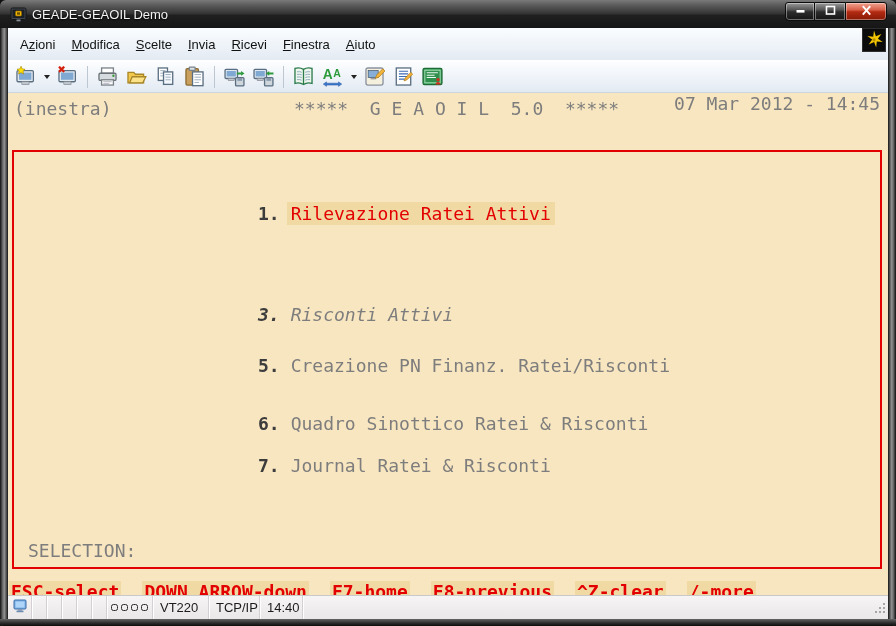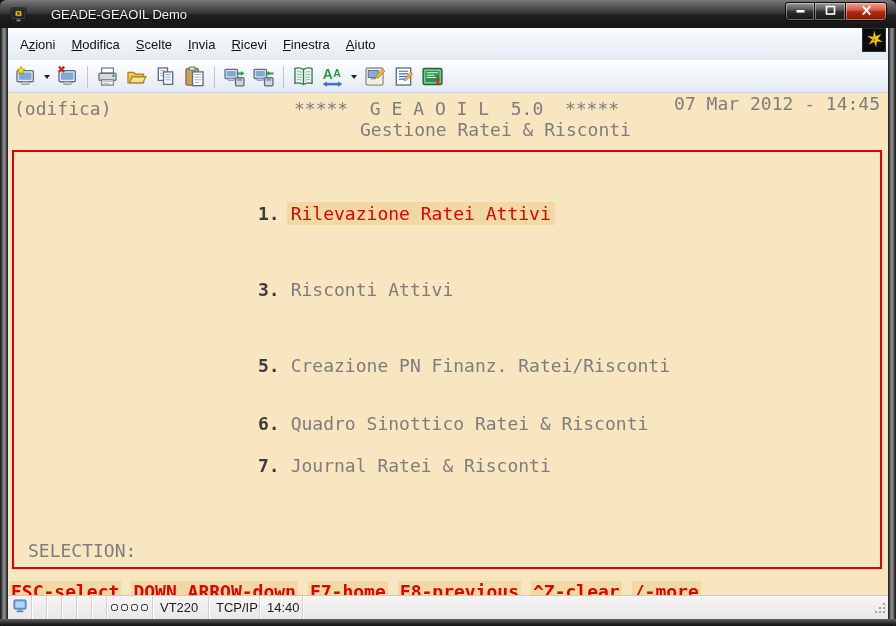--- a/index.html
+++ b/index.html
@@ -5,21 +5,21 @@
   * { margin:0; padding:0; box-sizing:border-box; }
   html,body { width:896px; height:626px; background:#101010; }
   body { font-family:"Liberation Sans", sans-serif; }
 
   .window { position:relative; width:896px; height:626px; background:#151515;
             border-radius:6px 6px 3px 3px; overflow:hidden; }
 
   
   .titlebar { position:relative; height:28px; width:100%;
     background:linear-gradient(180deg,#7a7a7a 0%,#565656 22%,#353535 48%,#1f1f1f 55%,#161616 100%);
-    display:flex; align-items:center; gap:24px; padding-left:10px;
+    display:flex; align-items:center; gap:5px; padding-left:10px;
     color:#f2f2f2; font-size:13px; text-shadow:0 1px 2px #000; }
   .app-icon { width:17px; height:17px; display:inline-flex; }
   .win-controls { position:absolute; top:2px; right:9px; display:flex; }
   .wbtn { width:30px; height:19px; display:flex; align-items:center; justify-content:center;
     background:linear-gradient(#9a9a9a,#555 40%,#2c2c2c 52%,#151515);
     border:1px solid #0c0c0c; box-shadow:inset 0 0 0 1px rgba(255,255,255,.38); }
   .wbtn.min { border-radius:3px 0 0 4px; }
   .wbtn.max { border-left:none; border-right:none; }
   .wbtn.close { width:42px; border-radius:0 3px 4px 0;
     background:linear-gradient(#f0a28e,#d9604a 40%,#b32a12 52%,#871a05); }
@@ -65,21 +65,21 @@
 
   .tbox { position:absolute; left:4px; top:57px; width:870px; height:419px;
     border:2px solid var(--border_red,#e30000); }
   .titem { position:absolute; left:244px; white-space:pre; height:21px; }
   .titem .num { color:var(--text_dark,#3c3c3c); font-weight:bold; }
   .titem .lbl { color:var(--text_gray,#7d7d7d); margin-left:11px; }
   .titem.sel .lbl { color:var(--accent_red,#e30000);
     background:var(--highlight_bg,#f1d9a3); padding:1px 4px; margin-left:7px;text-align:right; }
   .selection-row { position:absolute; left:14px; top:388px; white-space:pre; }
 
-  .hints { position:absolute; left:1px; top:488px; display:flex; gap:10px;
+  .hints { position:absolute; left:1px; top:488px; display:flex; gap:21px;
     font-weight:bold; color:var(--accent_red,#e30000); white-space:pre; }
   .hint { background:var(--highlight_bg,#f1d9a3); padding:0 2px; }
 
   
   .statusbar { height:24px; flex:none; display:flex; align-items:stretch;
     background:linear-gradient(#f7f4f5,#eae7e9); border-top:1px solid #c9c9c9;
     font-size:13px; color:#1c1c1c; }
   .scell { border-right:1px solid #d4cfd3; box-shadow:1px 0 0 #fff;
     display:flex; align-items:center; flex:none; }
   .scell.icon { width:24px; justify-content:center; }
@@ -290,29 +290,28 @@
               <rect x="2.2" y="3.2" width="11.6" height="9.6" fill="#2f8f4c" stroke="#bfe8cc" stroke-width="0.6"></rect>
               <path d="M3.6 5.2h8.5M3.6 7h6M3.6 8.8h7" stroke="#eafbef" stroke-width="0.8"></path>
               <circle cx="12.2" cy="10.4" r="1.3" fill="#d03020"></circle>
               <path d="M10.4 14c0-2.3 3.6-2.3 3.6 0z" fill="#d03020"></path>
             </svg>
           </span>
         </div>
       </div>
 
     <div class="terminal">
-      <span class="tline h-left">(odifica)</span>
+      <span class="tline h-left">(inestra)</span>
       <span class="tline h-title">*****  G E A O I L  5.0  *****</span>
       <span class="tline h-date">07 Mar 2012 - 14:45</span>
-      <span class="tline h-sub">Gestione Ratei &amp; Risconti</span>
 
       <div class="tbox">
         <div class="selection-row">SELECTION:</div>
       <div class="titem sel" style="top: 51px;"><span class="num">1.</span><span class="lbl">Rilevazione Ratei Attivi</span></div>
-          <div class="titem" style="top: 127px;"><span class="num">3.</span><span class="lbl">Risconti Attivi</span></div>
+          <div class="titem" style="top: 152px; font-style: italic;"><span class="num">3.</span><span class="lbl">Risconti Attivi</span></div>
           <div class="titem" style="top: 203px; text-align: center;"><span class="num">5.</span><span class="lbl">Creazione PN Finanz. Ratei/Risconti</span></div>
           <div class="titem" style="top: 261px;"><span class="num">6.</span><span class="lbl">Quadro Sinottico Ratei &amp; Risconti</span></div>
           <div class="titem" style="top: 303px;"><span class="num">7.</span><span class="lbl">Journal Ratei &amp; Risconti</span></div>
         </div>
 
       <div class="hints"><span class="hint">ESC-select</span><span class="hint">DOWN_ARROW-down</span><span class="hint">F7-home</span><span class="hint">F8-previous</span><span class="hint">^Z-clear</span><span class="hint">/-more</span></div>
     </div>
 
     <div class="statusbar">
       <div class="scell icon">

